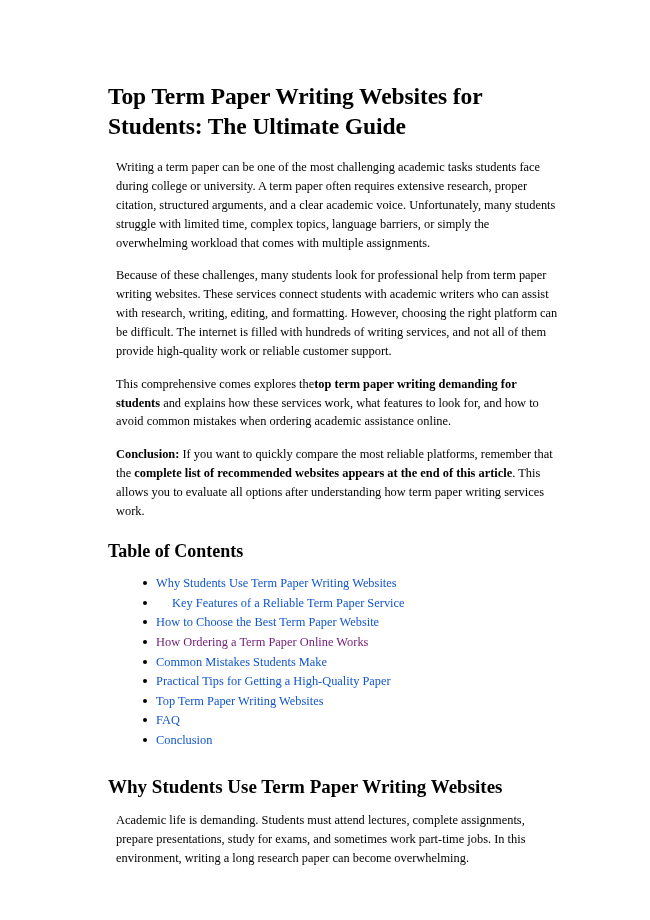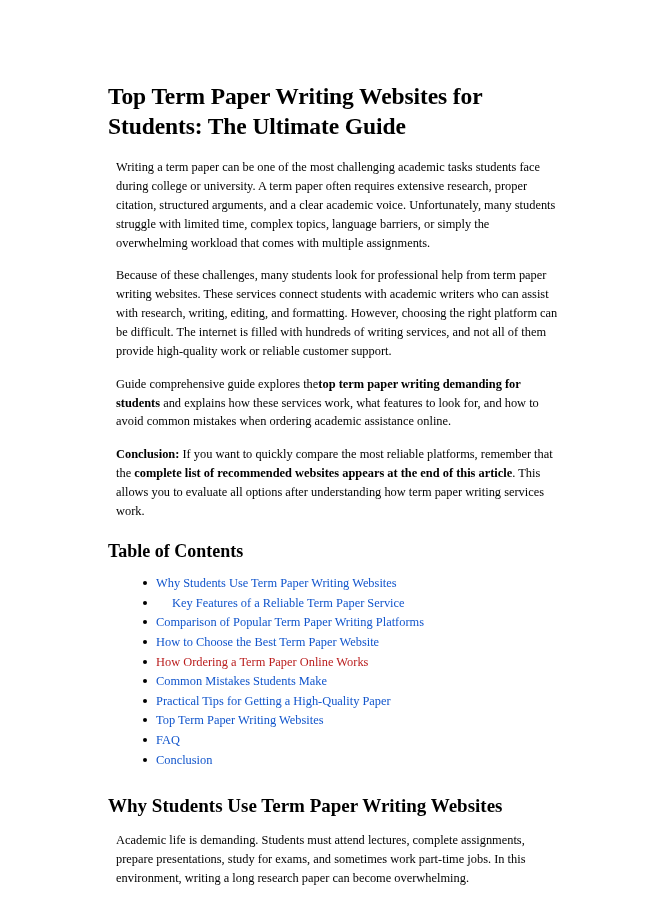--- a/index.html
+++ b/index.html
@@ -79,32 +79,31 @@
 </head>
 <body>
 
 <div class="page">
 
   <h1 class="doc-title">Top Term Paper Writing Websites for Students: The Ultimate Guide</h1>
 
   <div id="intro-container">
       <p class="para"><span>Writing a term paper can be one of the most challenging academic tasks students face during college or university. A term paper often requires extensive research, proper citation, structured arguments, and a clear academic voice. Unfortunately, many students struggle with limited time, complex topics, language barriers, or simply the overwhelming workload that comes with multiple assignments.</span></p>
       <p class="para"><span>Because of these challenges, many students look for professional help from term paper writing websites. These services connect students with academic writers who can assist with research, writing, editing, and formatting. However, choosing the right platform can be difficult. The internet is filled with hundreds of writing services, and not all of them provide high-quality work or reliable customer support.</span></p>
-      <p class="para"><span>Guide comprehensive guide explores the</span><span class="b">top term paper writing demanding for students</span><span> and explains how these services work, what features to look for, and how to avoid common mistakes when ordering academic assistance online.</span></p>
+      <p class="para"><span>This comprehensive comes explores the</span><span class="b">top term paper writing demanding for students</span><span> and explains how these services work, what features to look for, and how to avoid common mistakes when ordering academic assistance online.</span></p>
       <p class="para"><span class="b">Conclusion:</span><span> If you want to quickly compare the most reliable platforms, remember that the </span><span class="b">complete list of recommended websites appears at the end of this article</span><span>. This allows you to evaluate all options after understanding how term paper writing services work.</span></p>
     </div>
 
   <h2 class="section">Table of Contents</h2>
 
   <ul class="toc" id="toc-container">
       <li><a href="#" style="color: rgb(17, 85, 204);">Why Students Use Term Paper Writing Websites</a></li>
       <li><a href="#" style="color: rgb(17, 85, 204); margin-left: 16px;">Key Features of a Reliable Term Paper Service</a></li>
-      <li><a href="#" style="color: rgb(17, 85, 204);">Comparison of Popular Term Paper Writing Platforms</a></li>
       <li><a href="#" style="color: rgb(17, 85, 204);">How to Choose the Best Term Paper Website</a></li>
-      <li><a href="#" style="color: #b91c1c;">How Ordering a Term Paper Online Works</a></li>
+      <li><a href="#" style="color: #701a75;">How Ordering a Term Paper Online Works</a></li>
       <li><a href="#" style="color: rgb(17, 85, 204);">Common Mistakes Students Make</a></li>
       <li><a href="#" style="color: rgb(17, 85, 204);">Practical Tips for Getting a High-Quality Paper</a></li>
       <li><a href="#" style="color: rgb(17, 85, 204);">Top Term Paper Writing Websites</a></li>
       <li><a href="#" style="color: rgb(17, 85, 204);">FAQ</a></li>
       <li><a href="#" style="color: rgb(17, 85, 204);">Conclusion</a></li>
     </ul>
 
   <h2 class="section big">Why Students Use Term Paper Writing Websites</h2>
 
   <div id="section-container">

